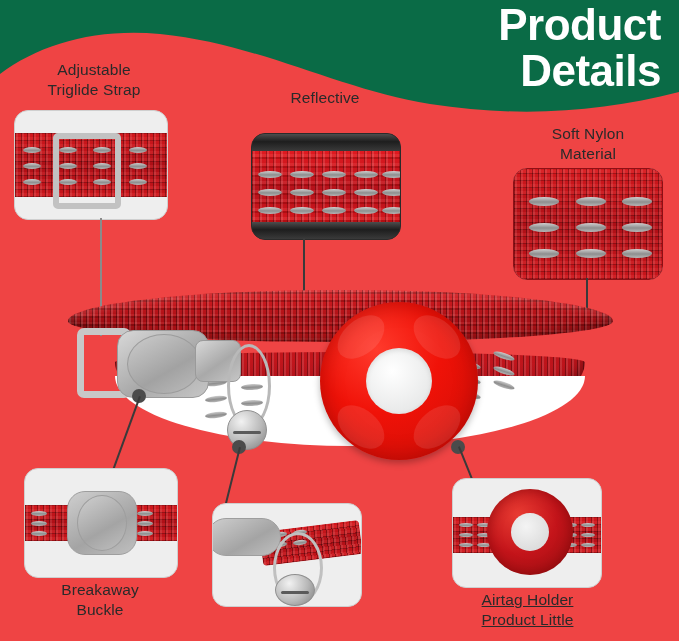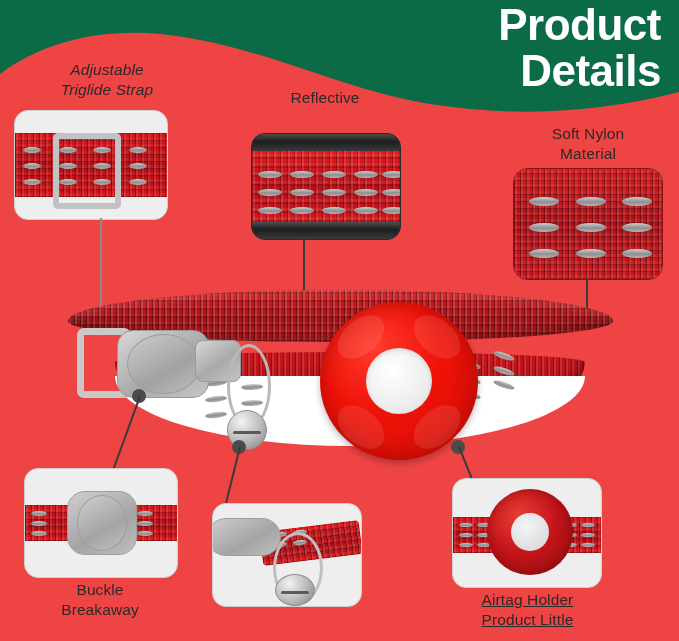--- a/index.html
+++ b/index.html
@@ -131,21 +131,21 @@
   <div class="banner">
     <svg width="679" height="130" viewBox="0 0 679 130">
       <path d="M0,0 L679,0 L679,92 C600,112 520,118 430,104 C340,90 260,44 160,34 C96,28 40,44 0,74 Z" fill="#0a6b46"></path>
     </svg>
     <div class="banner-title">
       <span class="l1">Product</span>
       <span class="l2">Details</span>
     </div>
   </div>
 
-  <div class="label" style="left:27px;top:60px;width:160px;font-style:italic;">
+  <div class="label" style="left:14px;top:60px;width:160px;">
     <span>Adjustable</span>
     <span>Triglide Strap</span>
   </div>
 
   <div class="box" style="left:14px;top:110px;width:152px;height:108px;">
 
     <div class="webbing web-red" style="top:22px;height:64px;left:0;right:0;"></div>
 
     <div class="refl" style="left:8px;top:36px;width:18px;height:6px;"></div>
     <div class="refl" style="left:8px;top:52px;width:18px;height:6px;"></div>
@@ -268,22 +268,22 @@
     <div class="refl" style="left:6px;top:42px;width:16px;height:5px;"></div>
     <div class="refl" style="left:6px;top:52px;width:16px;height:5px;"></div>
     <div class="refl" style="left:6px;top:62px;width:16px;height:5px;"></div>
     <div class="refl" style="left:112px;top:42px;width:16px;height:5px;"></div>
     <div class="refl" style="left:112px;top:52px;width:16px;height:5px;"></div>
     <div class="refl" style="left:112px;top:62px;width:16px;height:5px;"></div>
     <div class="grey-pill" style="left:42px;top:22px;width:68px;height:62px;border-radius:18px;"></div>
     <div class="grey-pill" style="left:52px;top:26px;width:48px;height:54px;"></div>
   </div>
   <div class="label" style="left:24px;top:580px;width:152px;">
+    <span>Breakaway</span>
     <span>Buckle</span>
-    <span>Breakaway</span>
   </div>
 
   <div class="box" style="left:212px;top:503px;width:148px;height:102px;">
     <div class="webbing web-red" style="left:48px;top:22px;width:100px;height:34px;transform:rotate(-7deg);border-radius:4px;"></div>
     <div class="refl" style="left:60px;top:28px;width:14px;height:5px;transform:rotate(-7deg);"></div>
     <div class="refl" style="left:80px;top:26px;width:14px;height:5px;transform:rotate(-7deg);"></div>
     <div class="refl" style="left:60px;top:38px;width:14px;height:5px;transform:rotate(-7deg);"></div>
     <div class="refl" style="left:80px;top:36px;width:14px;height:5px;transform:rotate(-7deg);"></div>
     <div class="grey-pill" style="left:-6px;top:14px;width:72px;height:36px;border-radius:20px;"></div>
     <div class="bell-ring" style="left:60px;top:28px;width:44px;height:66px;border-color:#c0c0c0;"></div>

